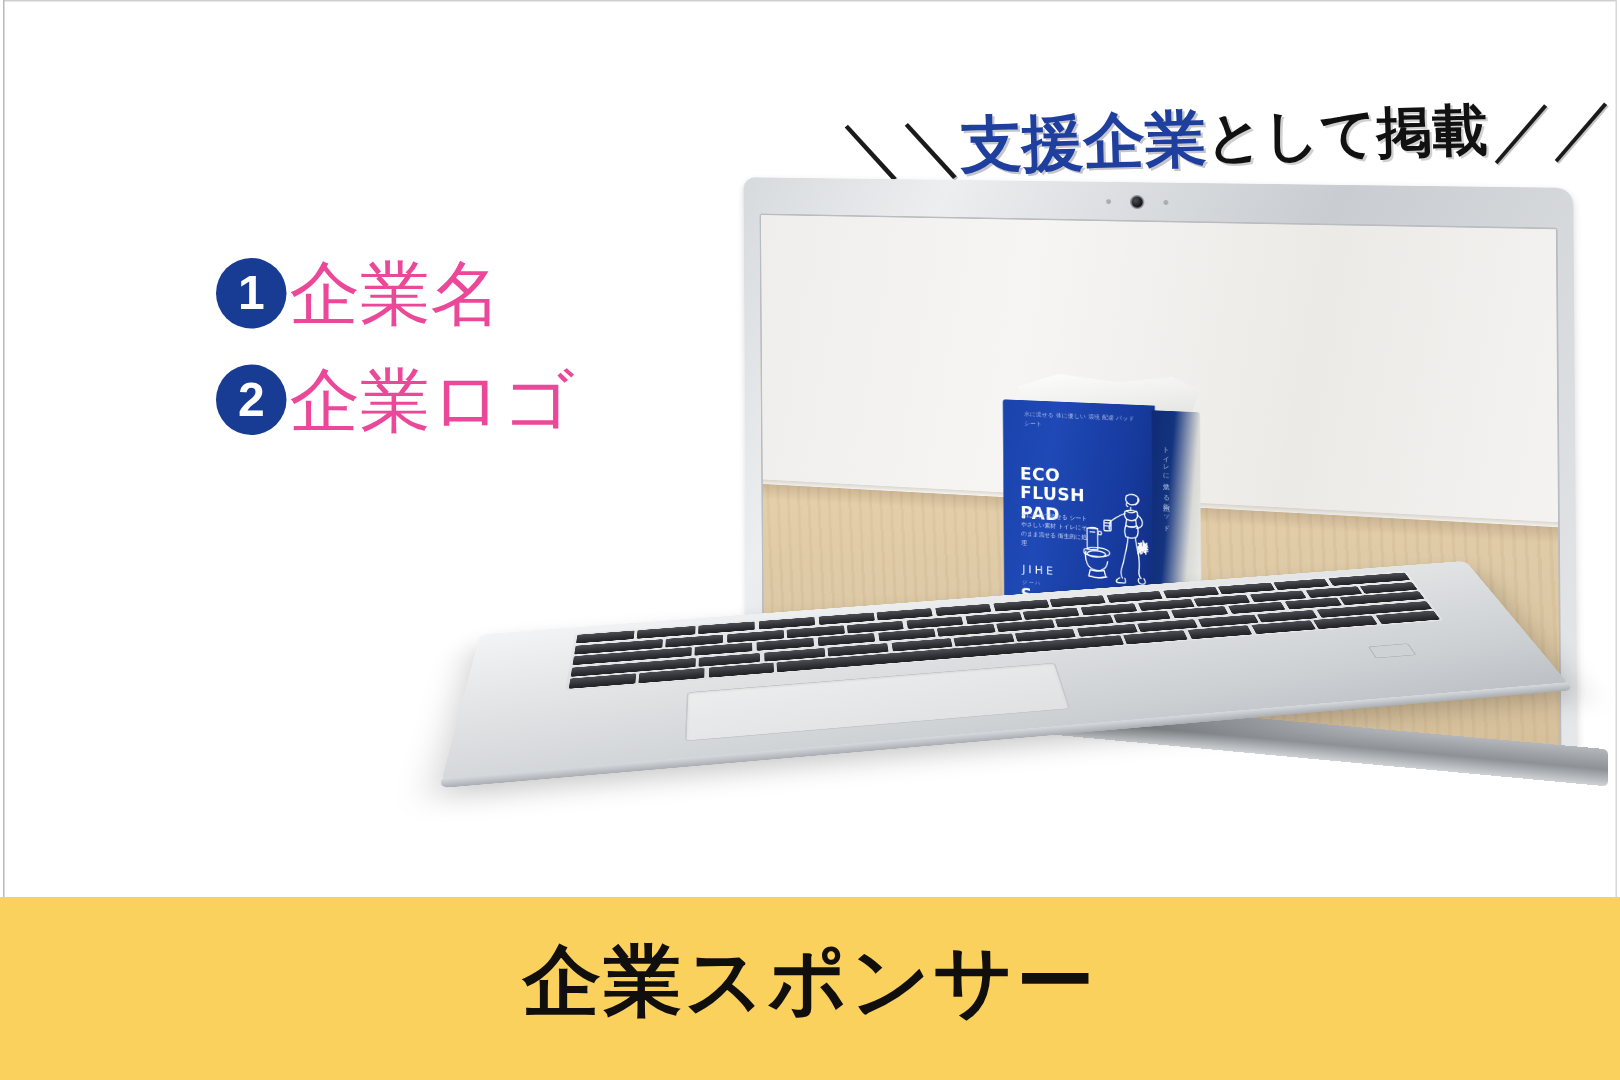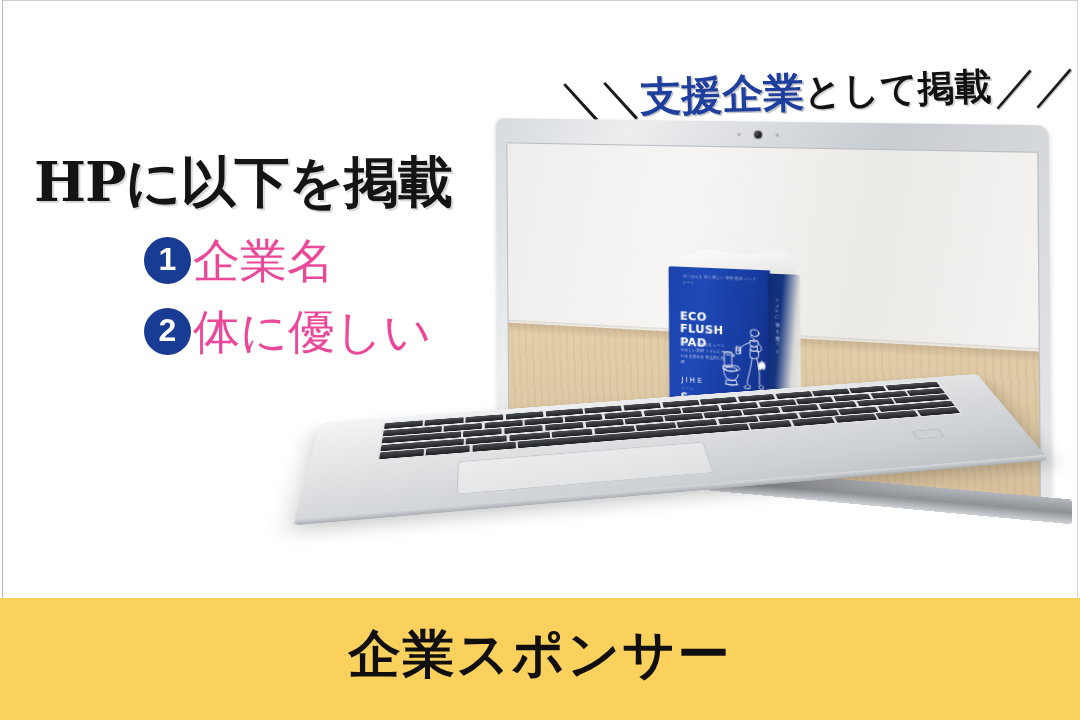--- a/index.html
+++ b/index.html
@@ -311,30 +311,29 @@
   <div class="frame-line-right"></div>
 
   <div id="header-catch">
     <span class="slash left">＼＼</span>
     <span class="blue">支援企業</span>
     <span class="dark">として掲載</span>
     <span class="slash right">／／</span>
   </div>
 
   <div id="left-copy">
-    <div id="headline">HPに以下を掲載</div>
 
     <div class="bullet-list">
       <div class="bullet-row">
         <span class="bullet-num">1</span>
         <span class="bullet-text">企業名</span>
       </div>
       <div class="bullet-row">
         <span class="bullet-num">2</span>
-        <span class="bullet-text">体に優しい</span>
+        <span class="bullet-text">企業ロゴ</span>
       </div>
     </div>
   </div>
 
   <div id="laptop">
 
     <div id="lid">
       <div id="webcam-strip">
         <span class="cam-dot"></span>
         <span id="webcam"></span>

